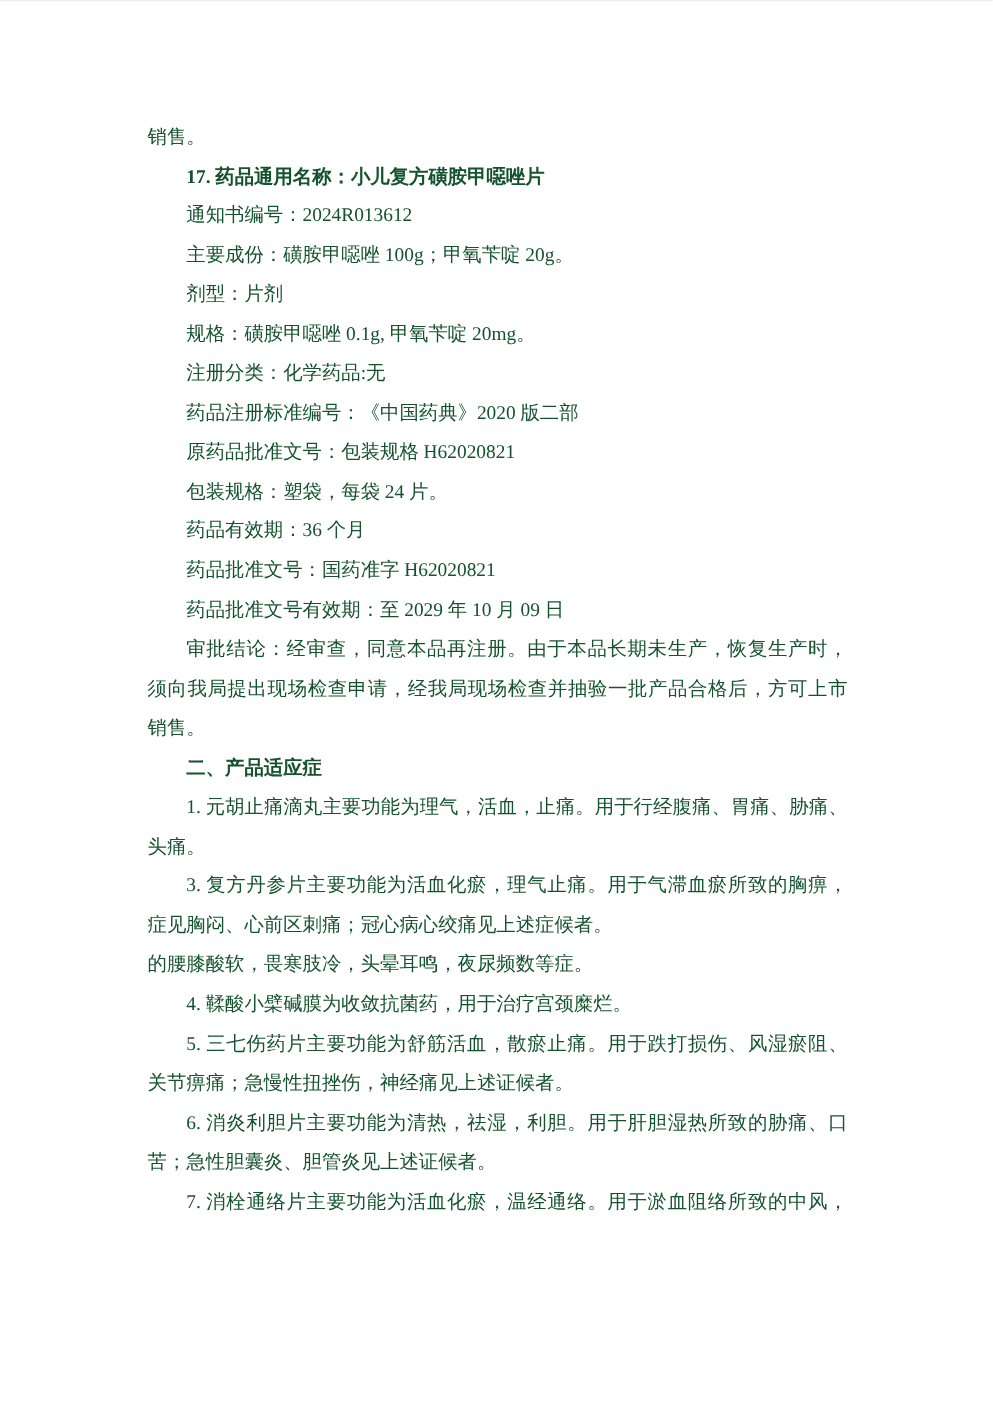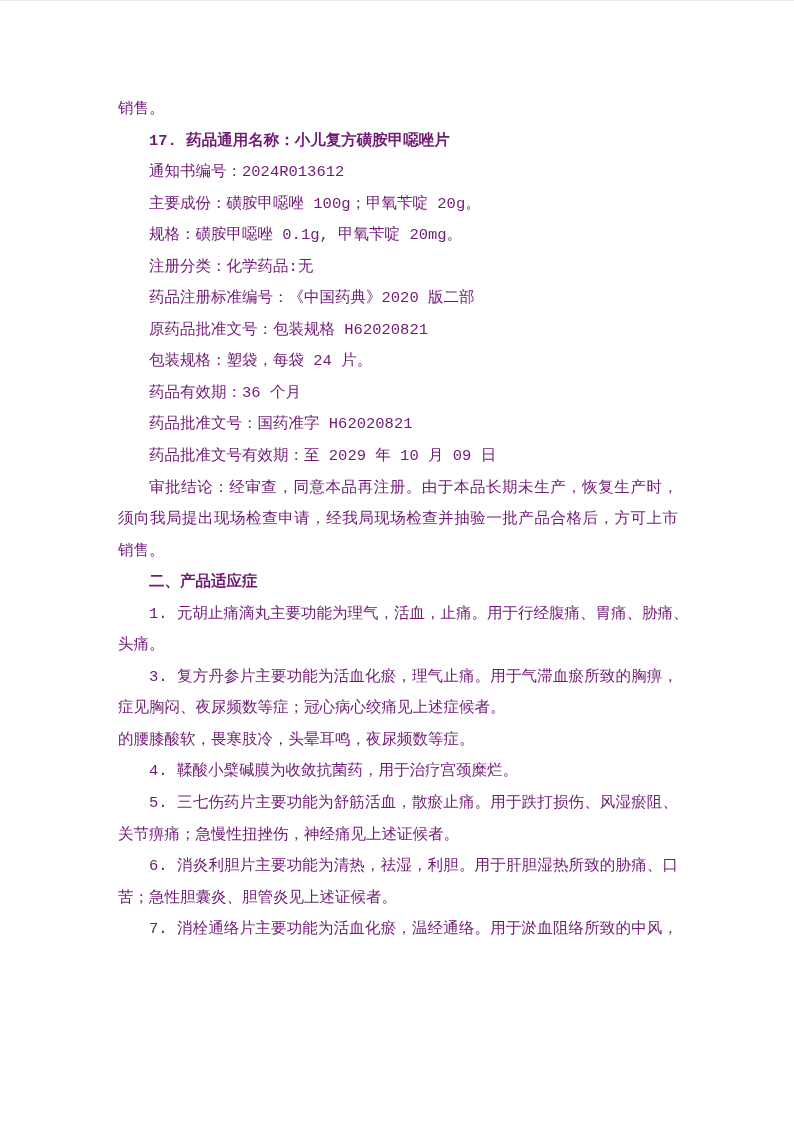--- a/index.html
+++ b/index.html
@@ -30,24 +30,23 @@
   .content {
     position: absolute;
     left: 118px;
     top: 94px;
     width: 560px;
   }
   .line {
     height: 31.55px;
     line-height: 31.55px;
     font-size: 15.5px;
-    color: #701a75;
+    color: #14532d;
     white-space: nowrap;
     letter-spacing: 0;
-    font-family: Liberation Mono, monospace;
   }
   .line.indent {
     text-indent: 2em;
   }
   .line.justify {
     text-align: justify;
     text-align-last: justify;
   }
   .line.bold {
     font-weight: 700;
@@ -56,36 +55,37 @@
 </head>
 <body style="background: rgb(255, 255, 255);">
 
 <div class="page">
   <div class="page-top-edge"></div>
   <div class="content" style="color: rgb(28, 28, 28);">
       <div class="line">销售。</div>
       <div class="line bold indent">17. 药品通用名称：小儿复方磺胺甲噁唑片</div>
       <div class="line indent">通知书编号：2024R013612</div>
       <div class="line indent">主要成份：磺胺甲噁唑 100g；甲氧苄啶 20g。</div>
+      <div class="line indent">剂型：片剂</div>
       <div class="line indent">规格：磺胺甲噁唑 0.1g, 甲氧苄啶 20mg。</div>
       <div class="line indent">注册分类：化学药品:无</div>
       <div class="line indent">药品注册标准编号：《中国药典》2020 版二部</div>
       <div class="line indent">原药品批准文号：包装规格 H62020821</div>
       <div class="line indent">包装规格：塑袋，每袋 24 片。</div>
       <div class="line indent">药品有效期：36 个月</div>
       <div class="line indent">药品批准文号：国药准字 H62020821</div>
       <div class="line indent">药品批准文号有效期：至 2029 年 10 月 09 日</div>
       <div class="line indent justify">审批结论：经审查，同意本品再注册。由于本品长期未生产，恢复生产时，</div>
       <div class="line justify">须向我局提出现场检查申请，经我局现场检查并抽验一批产品合格后，方可上市</div>
       <div class="line">销售。</div>
       <div class="line bold indent">二、产品适应症</div>
       <div class="line indent justify">1. 元胡止痛滴丸主要功能为理气，活血，止痛。用于行经腹痛、胃痛、胁痛、</div>
       <div class="line">头痛。</div>
       <div class="line indent justify">3. 复方丹参片主要功能为活血化瘀，理气止痛。用于气滞血瘀所致的胸痹，</div>
-      <div class="line">症见胸闷、夜尿频数等症；冠心病心绞痛见上述症候者。</div>
+      <div class="line">症见胸闷、心前区刺痛；冠心病心绞痛见上述症候者。</div>
       <div class="line">的腰膝酸软，畏寒肢冷，头晕耳鸣，夜尿频数等症。</div>
       <div class="line indent">4. 鞣酸小檗碱膜为收敛抗菌药，用于治疗宫颈糜烂。</div>
       <div class="line indent justify">5. 三七伤药片主要功能为舒筋活血，散瘀止痛。用于跌打损伤、风湿瘀阻、</div>
       <div class="line">关节痹痛；急慢性扭挫伤，神经痛见上述证候者。</div>
       <div class="line indent justify">6. 消炎利胆片主要功能为清热，祛湿，利胆。用于肝胆湿热所致的胁痛、口</div>
       <div class="line">苦；急性胆囊炎、胆管炎见上述证候者。</div>
       <div class="line indent justify">7. 消栓通络片主要功能为活血化瘀，温经通络。用于淤血阻络所致的中风，</div>
     </div>
 </div>
 

